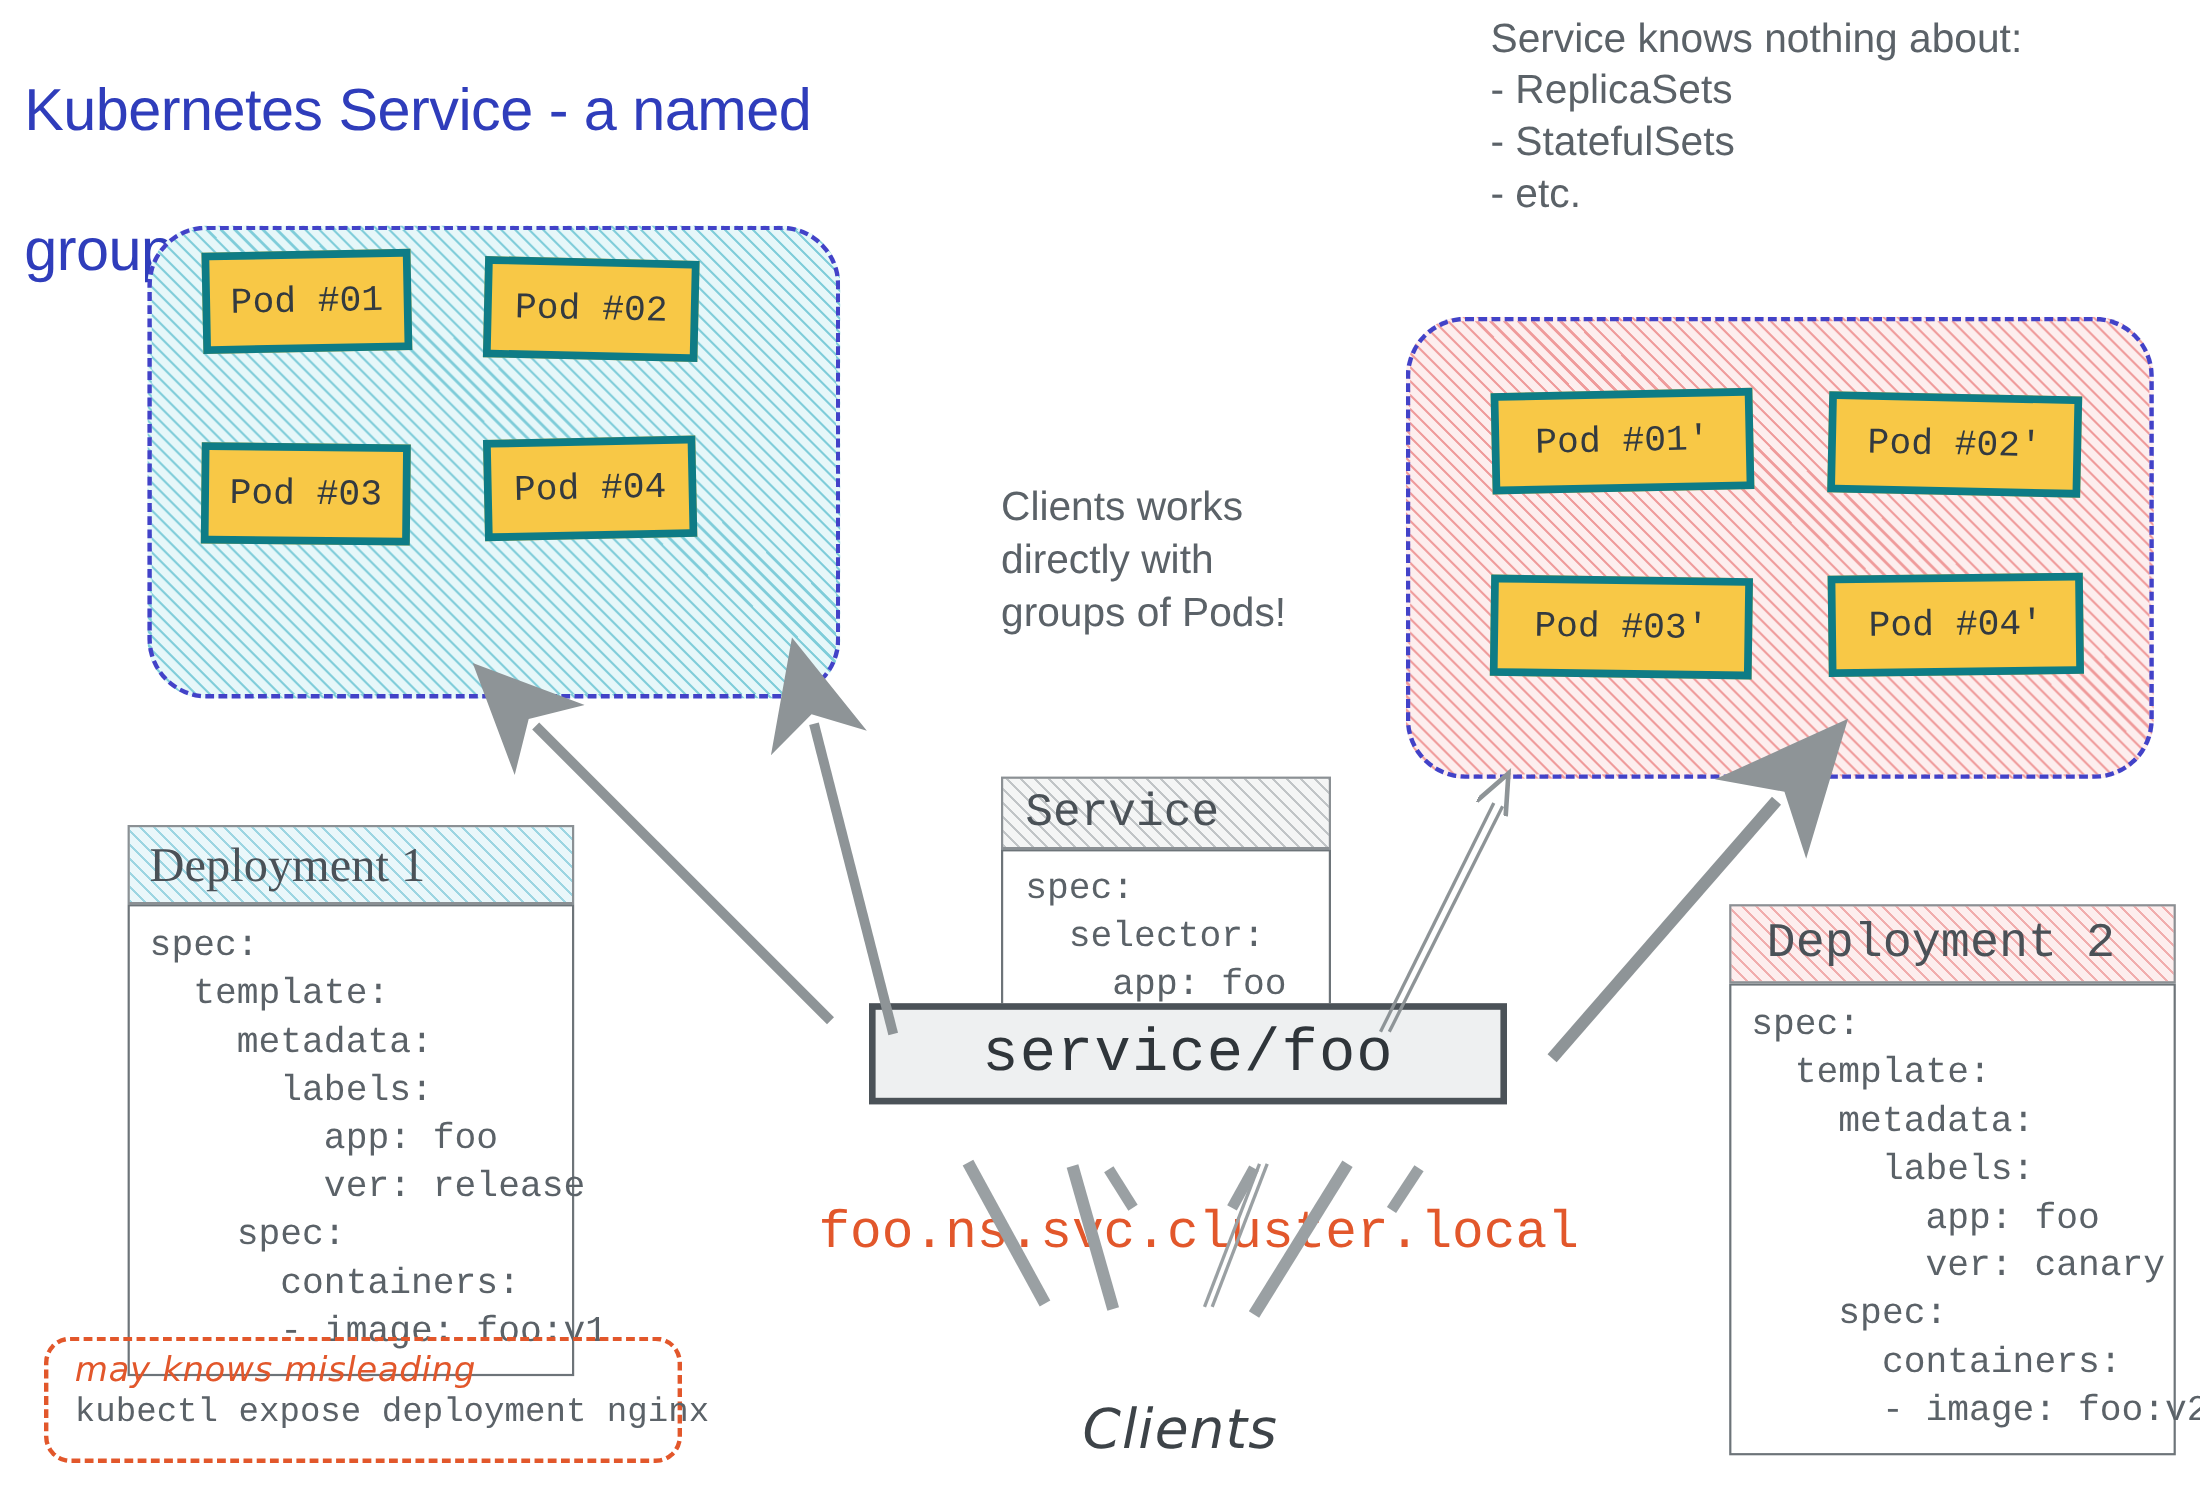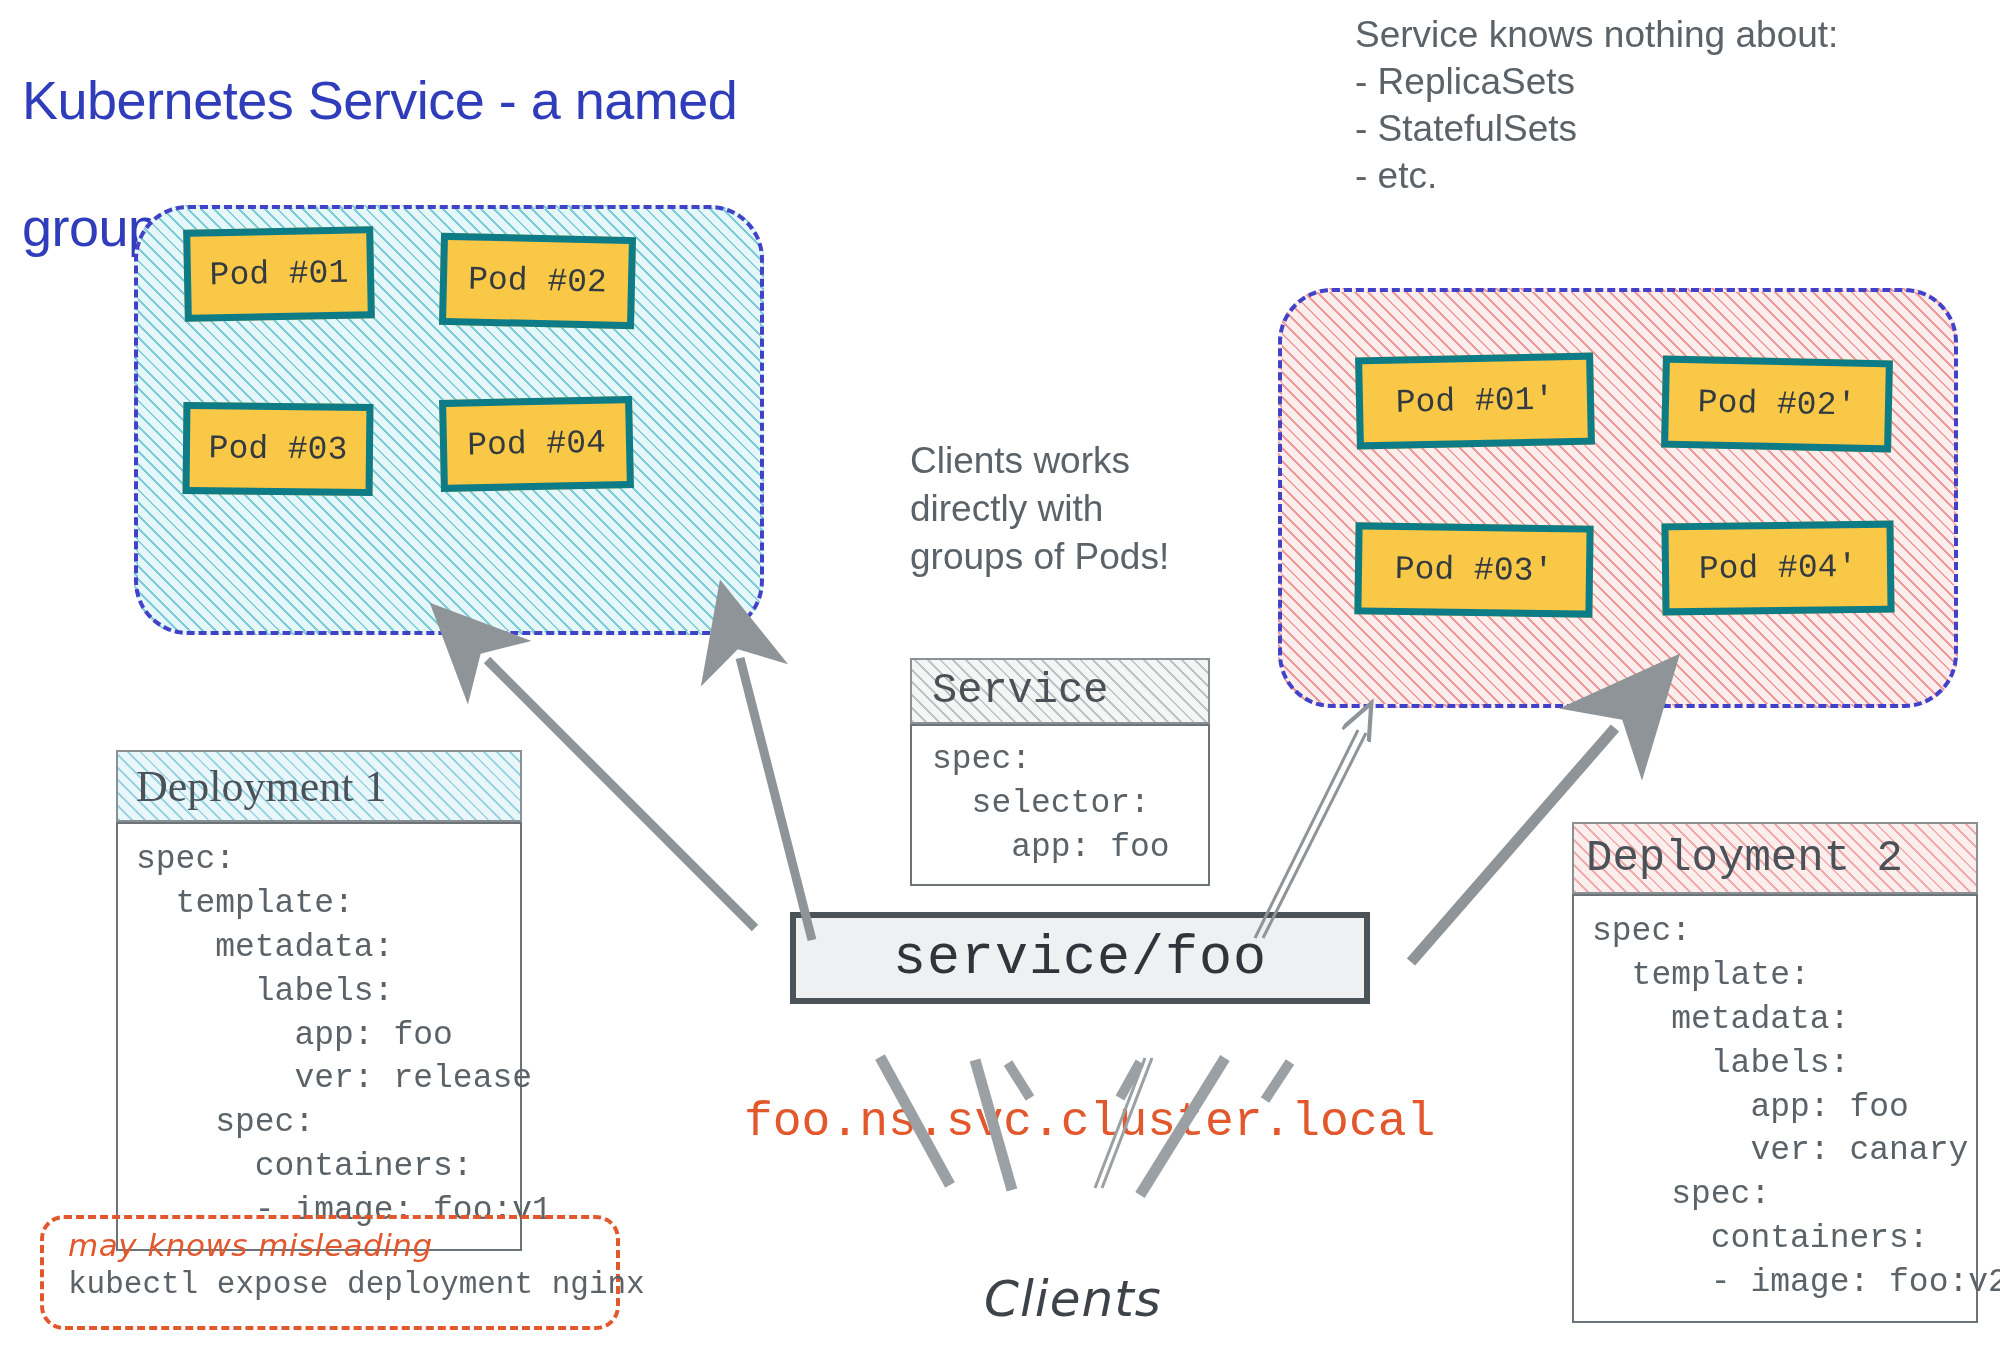--- a/index.html
+++ b/index.html
@@ -99,30 +99,31 @@
     background-color:#fdeeee;
     background-image:repeating-linear-gradient(45deg,
       rgba(231,120,120,.55) 0px, rgba(231,120,120,.55) 2px,
       rgba(231,120,120,0) 2px, rgba(231,120,120,0) 9px);
   }
   .hatch-gray{
     background-color:#f4f5f5;
     background-image:repeating-linear-gradient(45deg,
       rgba(150,156,160,.55) 0px, rgba(150,156,160,.55) 2px,
       rgba(150,156,160,0) 2px, rgba(150,156,160,0) 9px);
+    margin-top:48px;
   }
 
   
   #dep1{left:116px;top:750px;}
   #dep1 .card-head{width:406px;height:72px;padding-left:18px;font-size:44px;}
   #dep1 .card-body{width:406px;top:0;position:relative;padding:14px 0 16px 18px;
                    font-size:33px;line-height:1.33;}
   
   #dep2{left:1572px;top:822px;}
-  #dep2 .card-head{width:406px;height:72px;padding-left:12px;font-size:44px;}
+  #dep2 .card-head{width:406px;height:72px;padding-left:32px;font-size:44px;}
   #dep2 .card-body{width:406px;padding:14px 0 16px 18px;font-size:33px;line-height:1.33;}
   
   #svccard{left:910px;top:658px;}
   #svccard .card-head{width:300px;height:66px;padding-left:20px;font-size:42px;}
   #svccard .card-body{width:300px;padding:12px 0 14px 20px;font-size:33px;line-height:1.33;}
 
   
   #svcfoo{
     position:absolute;left:790px;top:912px;width:580px;height:92px;
     background:#eef0f1;border:6px solid #4b5258;box-sizing:border-box;

